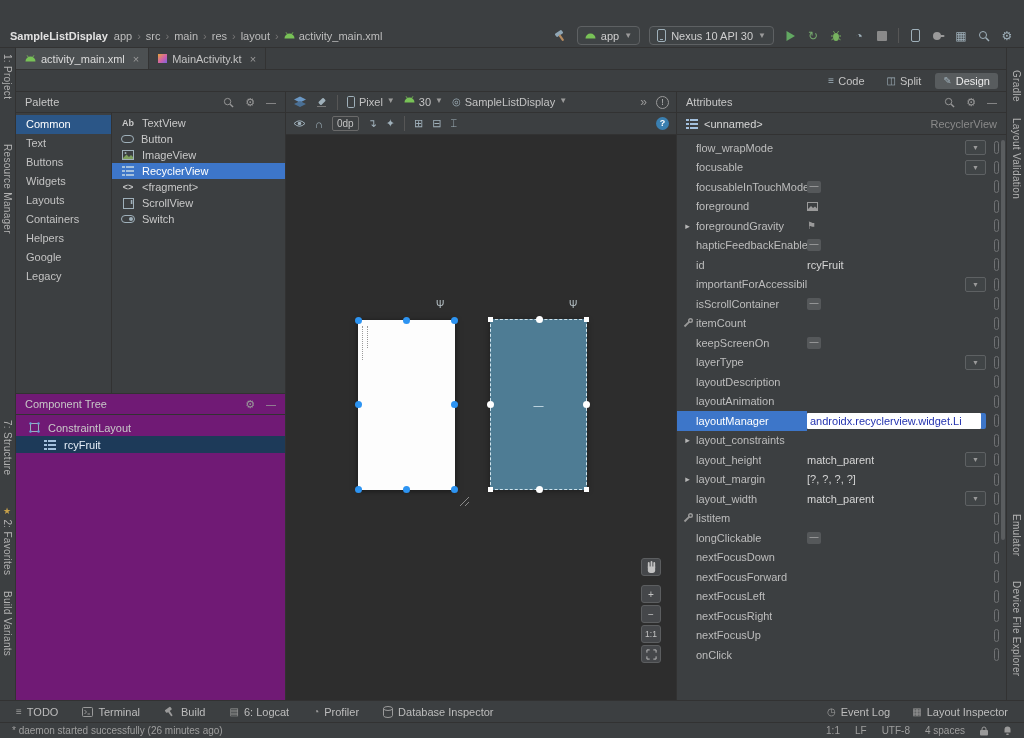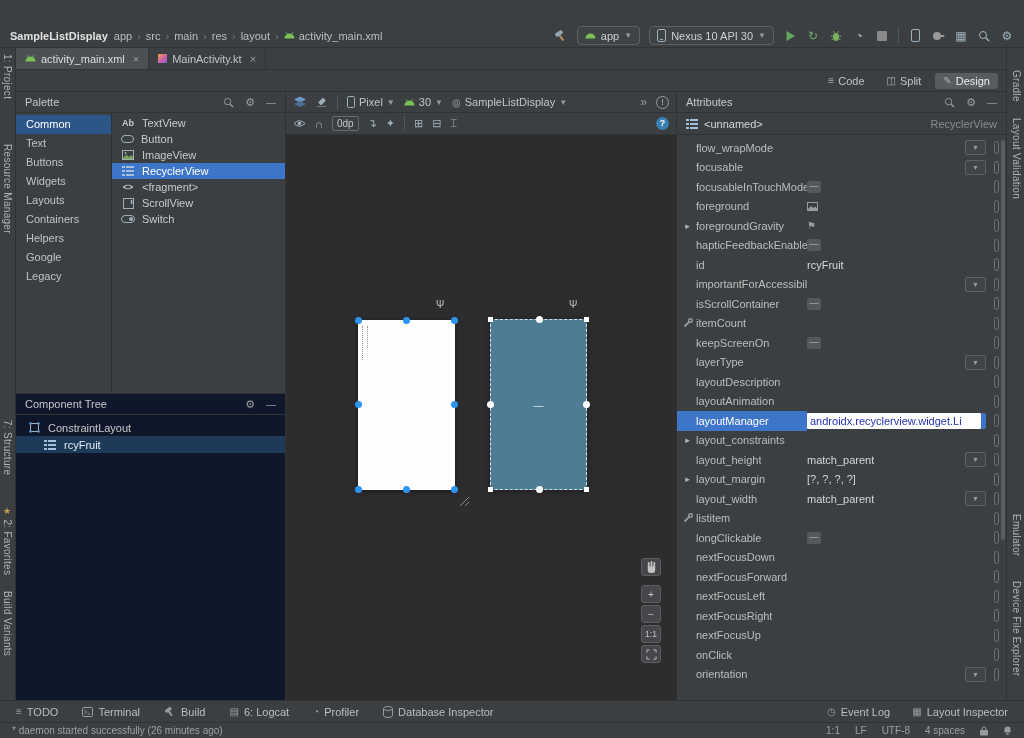--- a/index.html
+++ b/index.html
@@ -75,31 +75,31 @@
   .pal-cat.selected{background:#2b5687;color:#fff;}
   .pal-comps{flex:1;padding-top:2px;}
   .pal-comp{height:16px;display:flex;align-items:center;gap:6px;padding-left:8px;color:#c9c9c9;}
   .pal-comp.selected{background:#3d76c9;color:#fff;}
   .cicon{width:16px;flex:none;display:flex;justify-content:center;align-items:center;font-size:9px;color:#c8c8c8;font-weight:bold;}
   .btnic{width:13px;height:8px;border:1px solid #9fb0ba;border-radius:4px;flex:none;margin:0 1px;}
   .swic{width:14px;height:8px;border:1px solid #9fb0ba;border-radius:4px;position:relative;flex:none;margin:0 1px;}
   .swic::after{content:"";position:absolute;right:1px;top:1px;width:4px;height:4px;border-radius:50%;background:#9fb0ba;}
 
   
-  #ctree{position:absolute;left:16px;top:302px;width:270px;height:306px;background:#0f172a;border-right:1px solid #323232;display:flex;flex-direction:column;}
+  #ctree{position:absolute;left:16px;top:302px;width:270px;height:306px;background:#701a75;border-right:1px solid #323232;display:flex;flex-direction:column;}
   .tree-items{padding-top:4px;}
   .tree-item{height:17px;display:flex;align-items:center;gap:6px;padding-left:10px;color:#c9c9c9;}
   .tree-item.selected{background:#1d3a59;color:#e6eef8;}
   .tree-item.indent{padding-left:26px;}
 
   
   #design{position:absolute;left:286px;top:0;width:390px;height:608px;background:#3c3f41;display:flex;flex-direction:column;}
   .dz-tb{height:21px;display:flex;align-items:center;gap:9px;padding:0 7px;border-bottom:1px solid #323232;flex:none;}
   .dz-tb2{height:22px;}
-  .dsel{display:flex;align-items:center;gap:4px;color:#c3c3c3;}
+  .dsel{display:flex;align-items:flex-start;gap:4px;color:#c3c3c3;}
   .dpbox{border:1px solid #6a6a6a;border-radius:2px;height:15px;line-height:13px;padding:0 4px;font-size:10px;color:#c3c3c3;}
   .helpc{width:13px;height:13px;border-radius:50%;background:#3a7fb0;color:#fff;font-size:9px;font-weight:bold;text-align:center;line-height:13px;margin-left:auto;}
   .errc{width:13px;height:13px;border-radius:50%;border:1px solid #9a9a9a;color:#b8b8b8;font-size:9px;text-align:center;line-height:11px;}
   .ovf{color:#9a9a9a;margin-left:auto;font-size:12px;}
   .dz-canvas{flex:1;background:#2d2d2d;position:relative;overflow:hidden;}
 
   .device{position:absolute;}
   .dev-white{left:72px;top:185px;width:97px;height:170px;background:#fdfdfd;box-shadow:0 1px 6px rgba(0,0,0,.5);}
   .dev-blue{left:204px;top:184px;width:97px;height:171px;background:#4e7c94;border:1px dashed #cfe3ec;box-shadow:0 1px 6px rgba(0,0,0,.4);}
   .hdl{position:absolute;width:7px;height:7px;border-radius:50%;background:#2d94f2;}
@@ -1192,38 +1192,20 @@
             <div class="attr-right">
 
               <span class="val-field">
                 <span class="val-text"></span>
               </span>
 
               <span class="pill"></span>
             </div>
           </div>
 
-          <div class="attr-row">
-            <div class="attr-left">
-              <span class="lead">
-                
-                
-              </span>
-              <span class="attr-name">orientation</span>
-            </div>
-            <div class="attr-right">
-
-              <span class="val-field">
-                <span class="val-text"></span>
-              </span>
-              <span class="ctl-dd">▼</span>
-
-              <span class="pill"></span>
-            </div>
-          </div>
         </div>
     </div>
   </div>
 
   <div id="bottombar">
     <div class="bb-left">
 
         <span class="bb-item">
           <span class="bicon">≡</span>
 

